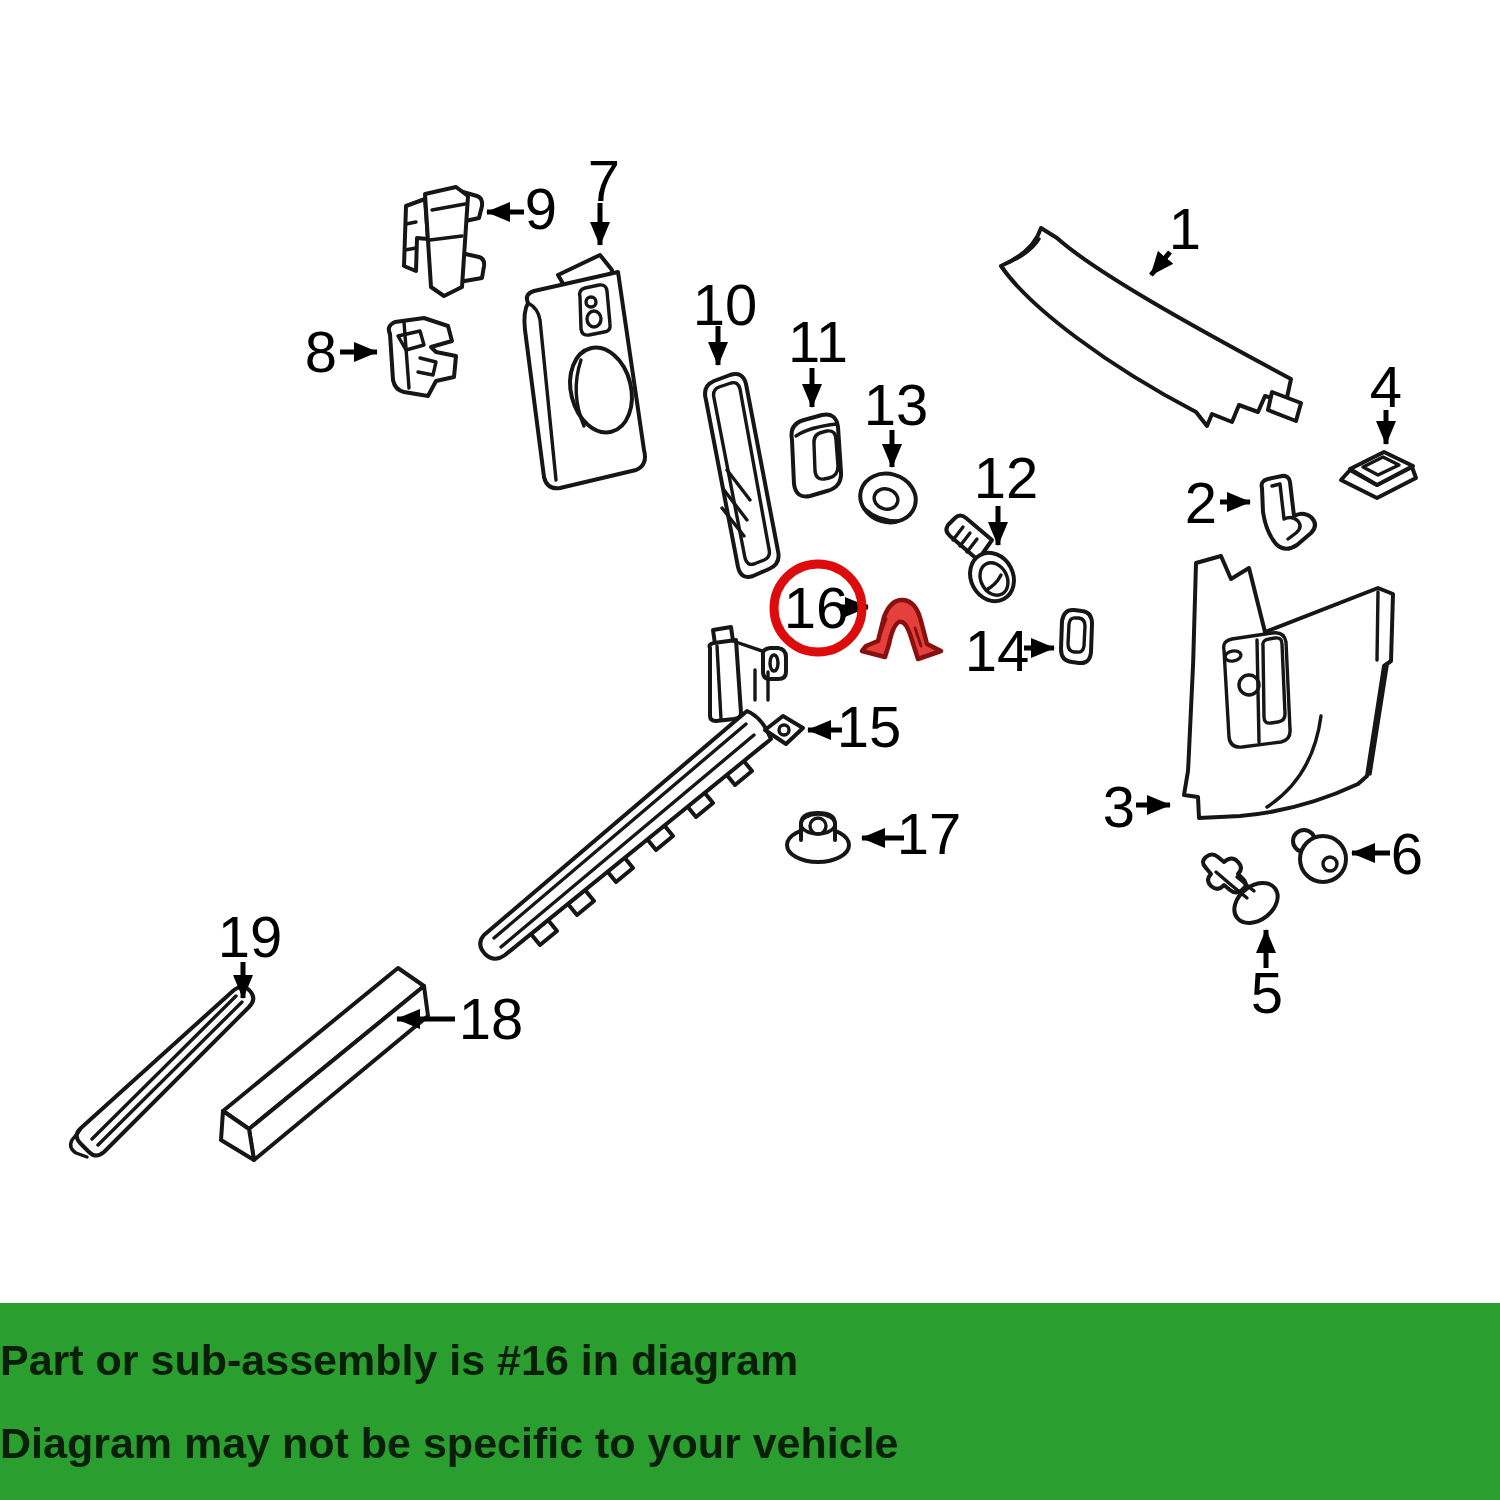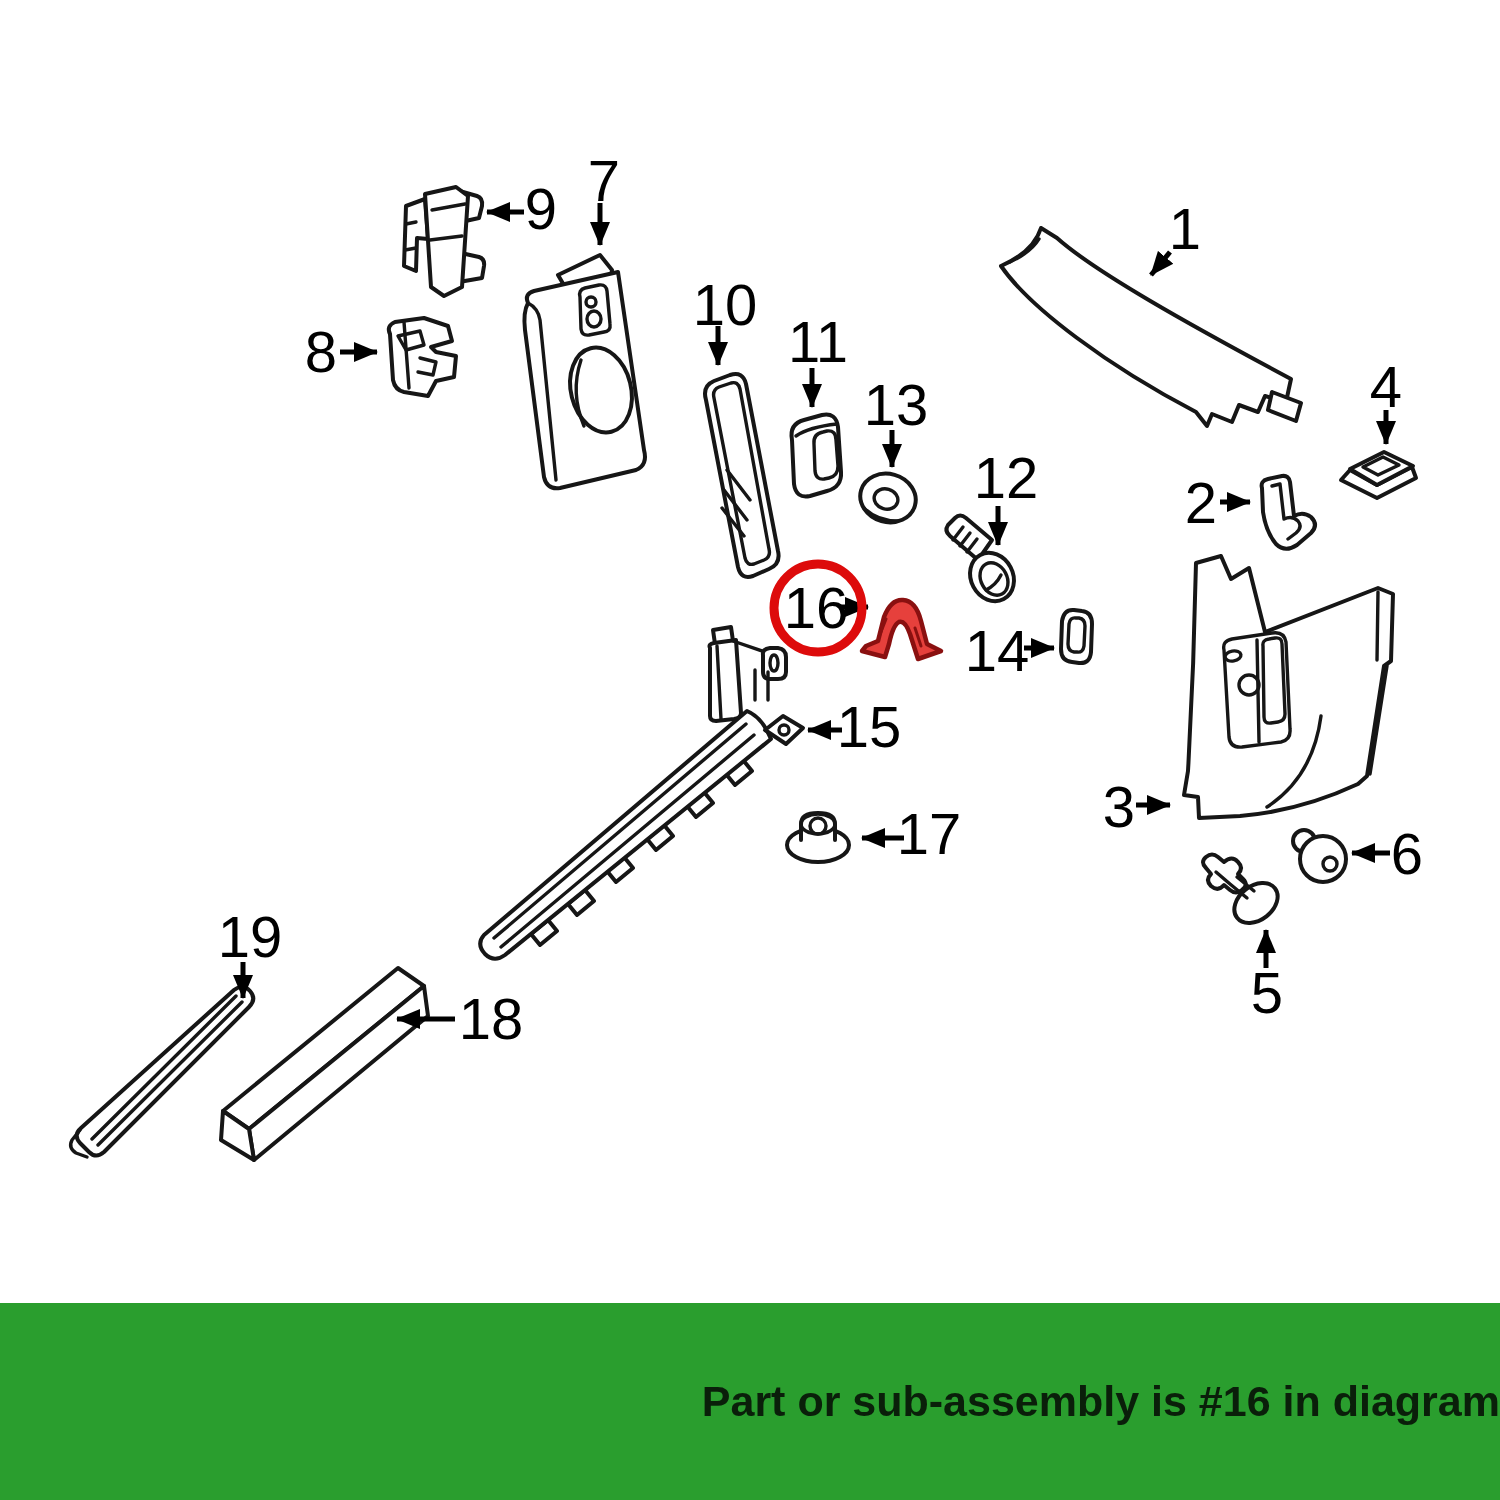--- a/index.html
+++ b/index.html
@@ -11,21 +11,21 @@
   .art{stroke:var(--line,#161616);stroke-width:4;fill:#ffffff;stroke-linejoin:round;stroke-linecap:round;}
   .det{stroke:var(--line,#161616);stroke-width:3.4;fill:none;stroke-linejoin:round;stroke-linecap:round;}
   .arrow{stroke:#000;stroke-width:5;fill:none;}
   .callout{font:400 58px "Liberation Sans",sans-serif;fill:#000;}
   .hl-part{fill:var(--hl-fill,#e6403c);stroke:var(--hl-outline,#8a1010);stroke-width:4.5;stroke-linejoin:round;}
   .hl-detail{stroke:var(--hl-outline,#8a1010);stroke-width:3;fill:none;stroke-linecap:round;}
   .hl-ring{fill:none;stroke:var(--hl-ring,#dd0b0b);stroke-width:9;}
 
   .banner{position:absolute;left:0;top:1303px;width:1500px;height:197px;
           background:var(--banner-bg,#2a9e2e);color:var(--banner-fg,#0a1f0a);
-          display:flex;flex-direction:column;align-items:flex-end;justify-content:center;gap:34px;}
+          display:flex;flex-direction:column;align-items:flex-start;justify-content:center;gap:34px;}
   .banner .line{font:700 43px "Liberation Sans",sans-serif;white-space:nowrap;}
 </style>
 </head>
 <body>
 
 <div class="stage">
 
   <svg class="diagram-svg" width="1500" height="1303" viewBox="0 0 1500 1303">
     <defs>
       <marker id="ah" markerUnits="userSpaceOnUse" markerWidth="24" markerHeight="22" viewBox="0 0 24 22" refX="23" refY="11" orient="auto">
@@ -240,15 +240,16 @@
       <text class="callout" x="869" y="727" dy="0.35em">15</text>
       <text class="callout" x="816" y="608" dy="0.35em">16</text>
       <text class="callout" x="929" y="834" dy="0.35em">17</text>
       <text class="callout" x="491" y="1019" dy="0.35em">18</text>
       <text class="callout" x="250" y="937" dy="0.35em">19</text>
     </g>
   </svg>
 
   <div class="banner">
     <div class="line">Part or sub-assembly is #16 in diagram</div>
+    <div class="line">Diagram may not be specific to your vehicle</div>
   </div>
 
 </div>
 
 </body></html>

